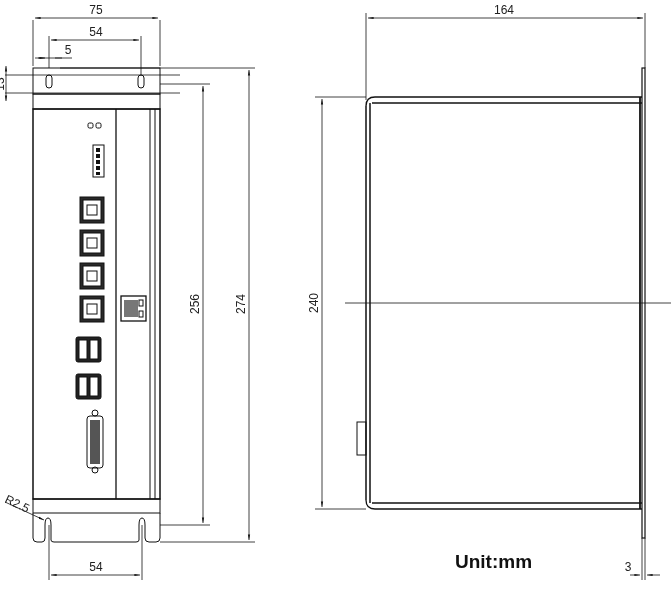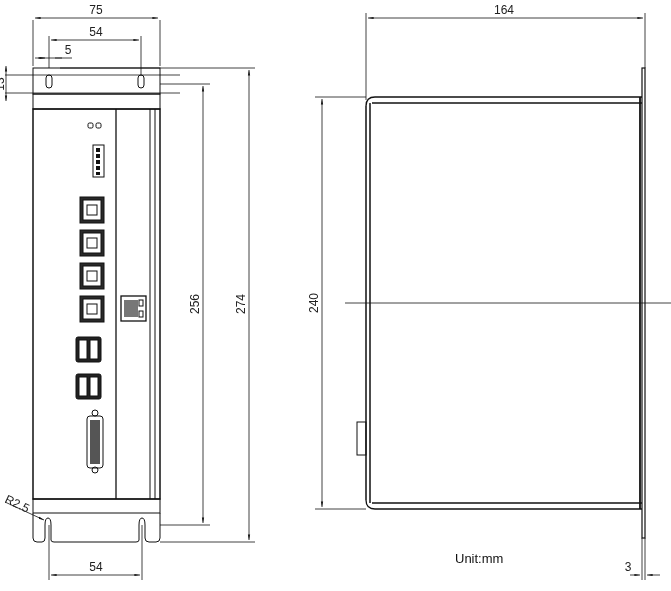--- a/index.html
+++ b/index.html
@@ -1,19 +1,19 @@
 <!DOCTYPE html>
 <html><head>
 <meta charset="utf-8">
 <style>
   html, body { margin:0; padding:0; background:#fff; }
   body { width:671px; height:591px; position:relative; overflow:hidden; font-family:"Liberation Sans", sans-serif; }
   svg { position:absolute; left:0; top:0; }
   .dim { font-family:"Liberation Sans Narrow","Liberation Sans", sans-serif; font-size:12px; fill:#222; }
-  .unit { position:absolute; left:455px; top:551px; font-family:"Liberation Sans", sans-serif; font-weight:normal; font-size:13px; color:#111; }
+  .unit { position:absolute; left:455px; top:551px; font-family:"Liberation Sans", sans-serif; font-weight:bold; font-size:19px; color:#111; }
 </style>
 </head>
 <body>
 
 <svg width="671" height="591" viewBox="0 0 671 591">
   <defs>
     <marker id="arr" viewBox="0 0 10 10" refX="10" refY="5" markerWidth="7" markerHeight="7" orient="auto-start-reverse">
       <path d="M0,3 L10,5 L0,7 z" fill="#111"></path>
     </marker>
   </defs>

